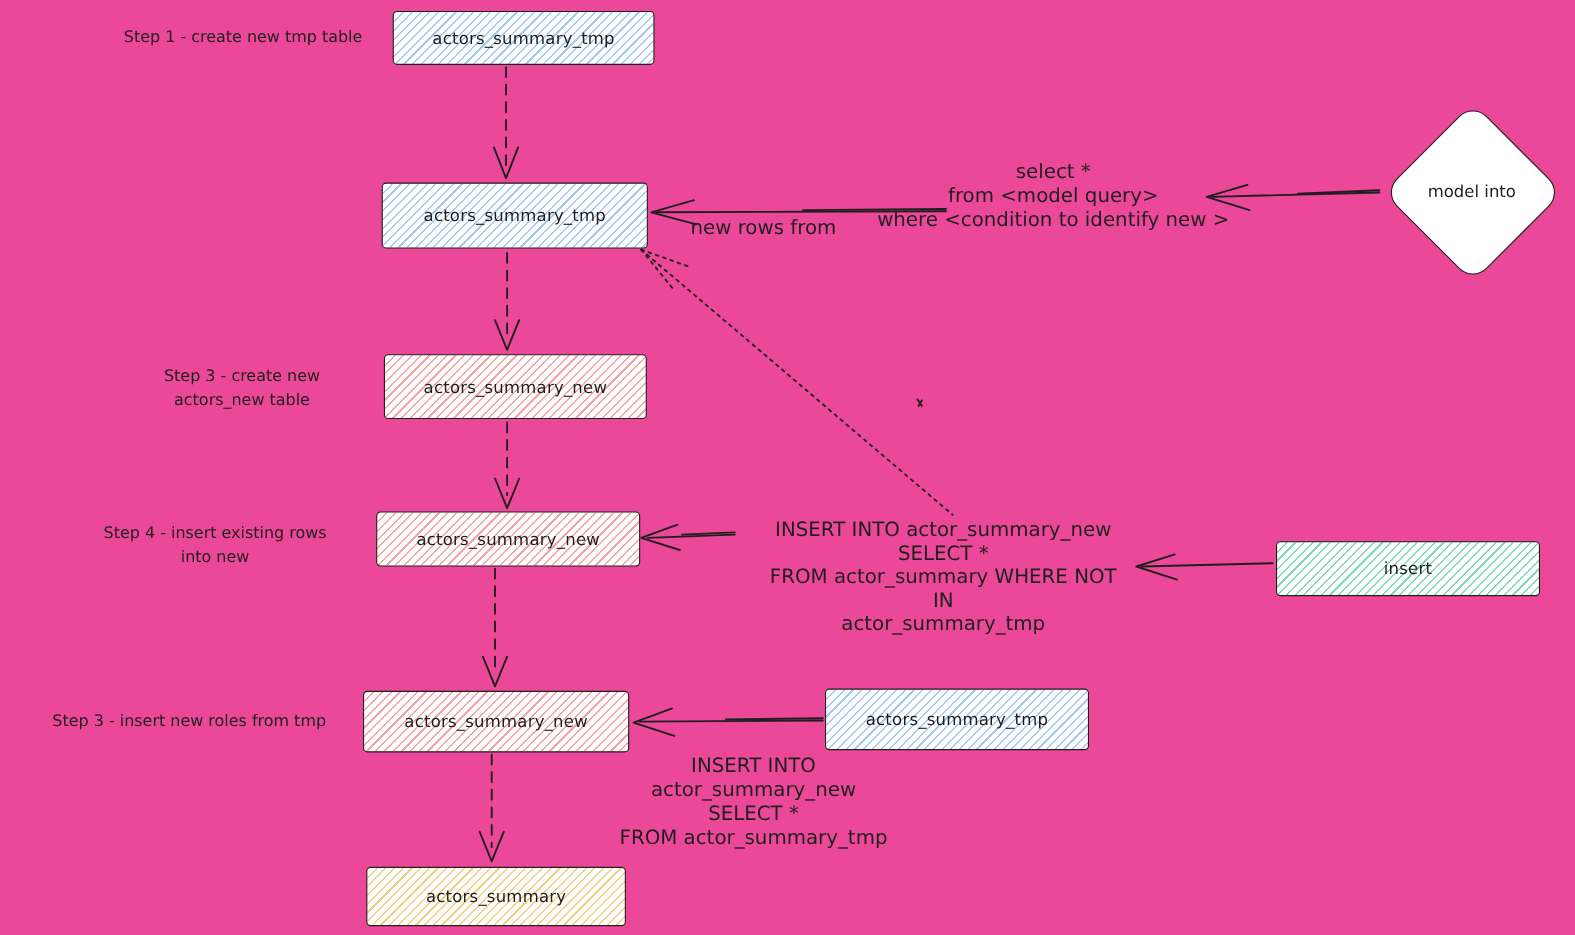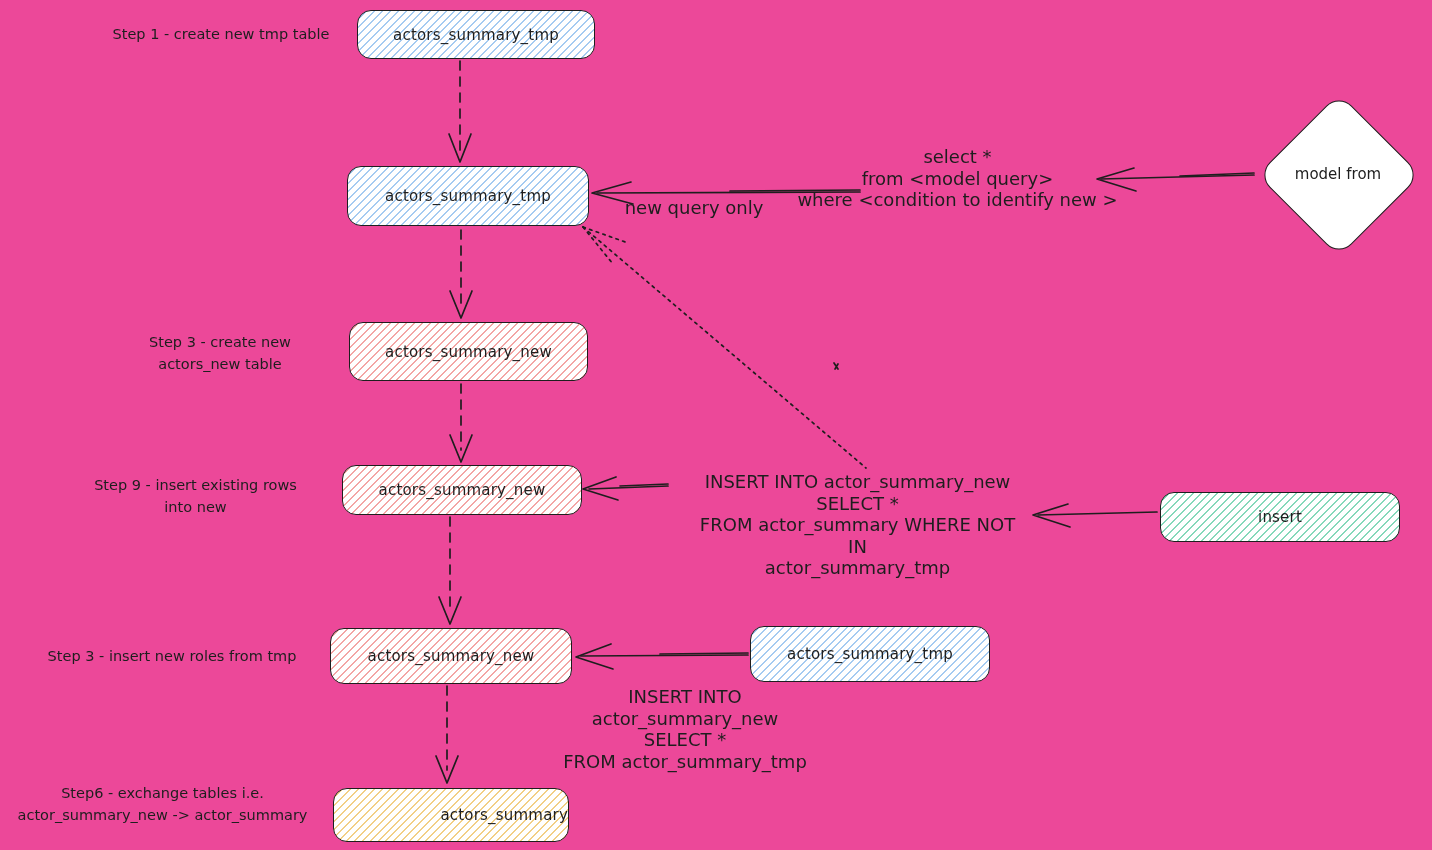--- a/index.html
+++ b/index.html
@@ -4,21 +4,21 @@
 <style>
   html,body{margin:0;padding:0;background:#ffffff;}
   #canvas{
     position:relative;width:1432px;height:850px;background:#ec4899;overflow:hidden;
     font-family:"DejaVu Sans",sans-serif;color:#1e1e1e;
   }
   svg{position:absolute;left:0;top:0;pointer-events:none;}
 
   .node{
     position:absolute;display:flex;align-items:center;justify-content:center;
-    border:1.7px solid #1e1e1e;border-radius:14px;
+    border:1.7px solid #1e1e1e;border-radius:4px;
     font-size:15px;letter-spacing:.2px;background-color:#fff;
   }
   .hatch-blue{background-image:repeating-linear-gradient(135deg,#a5cbf1 0,#a5cbf1 1.4px,transparent 1.4px,transparent 5.6px);}
   .hatch-red{background-image:repeating-linear-gradient(135deg,#f3a6a5 0,#f3a6a5 1.4px,transparent 1.4px,transparent 5.6px);text-align:center;}
   .hatch-green{background-image:repeating-linear-gradient(135deg,#86d8ba 0,#86d8ba 1.4px,transparent 1.4px,transparent 5.6px);}
   .hatch-yellow{background-image:repeating-linear-gradient(135deg,#f2cf86 0,#f2cf86 1.4px,transparent 1.4px,transparent 5.6px);}
 
   .step-label{
     position:absolute;text-align:center;font-size:14.5px;line-height:22px;
     white-space:pre-line;
@@ -98,56 +98,54 @@
 
       <g>
           <path d="M834,363 l4,6 m0,-5 l-3,5"></path>
         </g>
     </g>
   </svg>
 
   <div class="step-label" style="left:90px;top:23px;width:262px;">Step 1 - create new tmp table</div>
   <div class="step-label" style="left:125px;top:331px;width:190px;">Step 3 - create new
 actors_new table</div>
-  <div class="step-label" style="left:78px;top:474px;width:235px;">Step 9 - insert existing rows
+  <div class="step-label" style="left:78px;top:474px;width:235px;">Step 4 - insert existing rows
 into new</div>
   <div class="step-label" style="left:28px;top:645px;width:288px;">Step 3 - insert new roles from tmp</div>
-  <div class="step-label" style="left:0px;top:782px;width:325px;">Step6 - exchange tables i.e.
-actor_summary_new -&gt; actor_summary</div>
 
   <div class="node hatch-blue" style="left:357px;top:10px;width:236px;height:47px;">
     <span>actors_summary_tmp</span>
   </div>
   <div class="node hatch-blue" style="left:347px;top:166px;width:240px;height:58px;">
     <span>actors_summary_tmp</span>
   </div>
   <div class="node hatch-red" style="left:349px;top:322px;width:237px;height:57px;">
     <span>actors_summary_new</span>
   </div>
   <div class="node hatch-red" style="left:342px;top:465px;width:238px;height:48px;">
     <span>actors_summary_new</span>
   </div>
   <div class="node hatch-red" style="left:330px;top:628px;width:240px;height:54px;">
     <span>actors_summary_new</span>
   </div>
-  <div class="node hatch-yellow" style="left:333px;top:788px;width:234px;height:52px;justify-content:flex-end;">
+  <div class="node hatch-yellow" style="left:333px;top:788px;width:234px;height:52px;">
     <span>actors_summary</span>
   </div>
 
   <div class="diamond"></div>
-  <div class="diamond-label">model from</div>
+  <div class="diamond-label">model into</div>
 
   <div class="node hatch-green" style="left:1160px;top:492px;width:238px;height:48px;">
     <span>insert</span>
   </div>
   <div class="node hatch-blue" style="left:750px;top:626px;width:238px;height:54px;">
     <span>actors_summary_tmp</span>
   </div>
 
-  <div class="annotation" style="left:618px;top:197px;width:152px;">new query only</div>
+  <div class="annotation" style="left:618px;top:197px;width:152px;">new rows from</div>
   <div class="annotation" style="left:795px;top:146px;width:325px;">select *
 from &lt;model query&gt;
 where &lt;condition to identify new &gt;</div>
   <div class="annotation" style="left:695px;top:471px;width:325px;">INSERT INTO actor_summary_new SELECT *
 FROM actor_summary WHERE NOT IN
 actor_summary_tmp</div>
   <div class="annotation" style="left:535px;top:686px;width:300px;">INSERT INTO actor_summary_new
 SELECT *
 FROM actor_summary_tmp</div>
 

